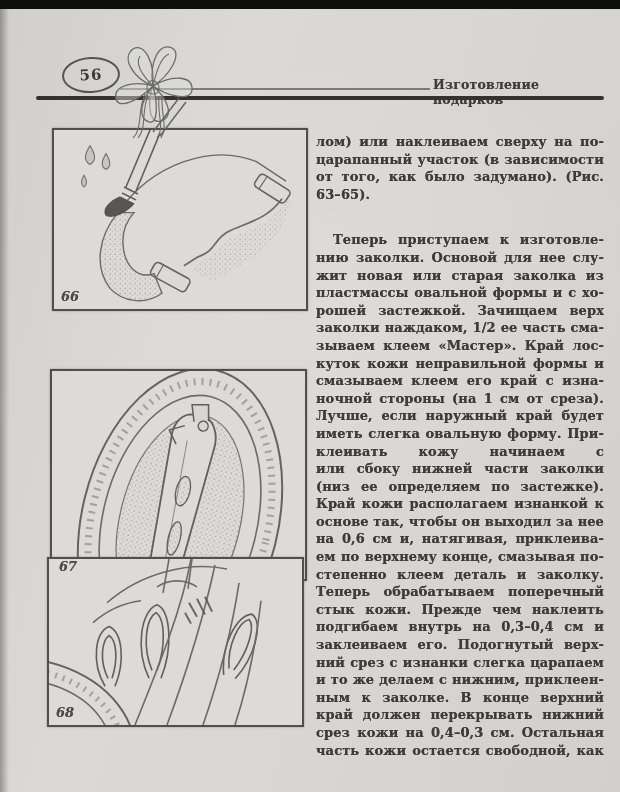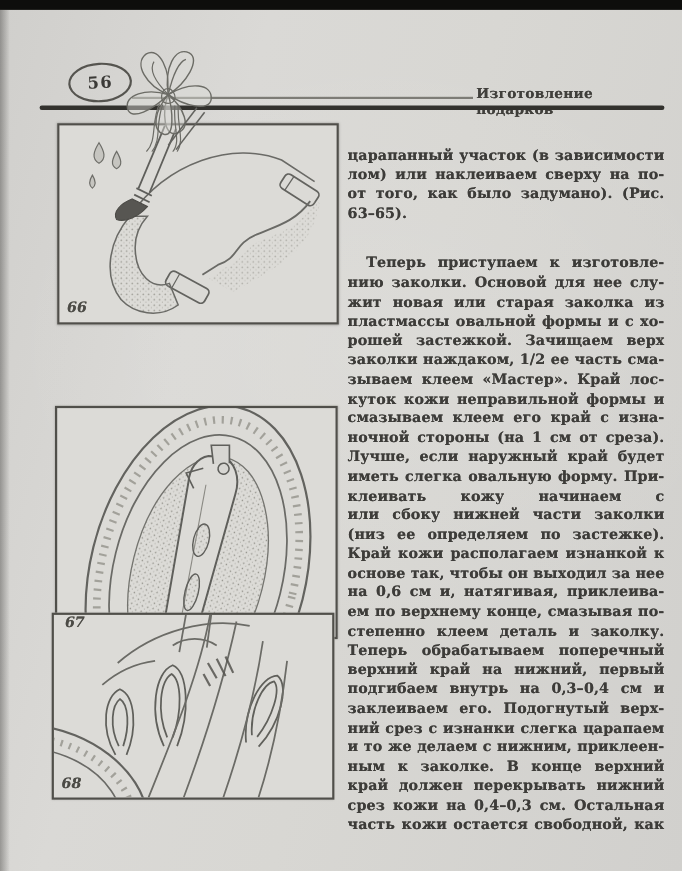--- a/index.html
+++ b/index.html
@@ -13,21 +13,21 @@
     background:linear-gradient(90deg,rgba(25,24,22,.34),rgba(25,24,22,0));}
   .oval56{position:absolute;left:62px;top:57px;width:54px;height:32px;border:2px solid #55544f;
     border-radius:50%;transform:rotate(-3deg);display:flex;align-items:center;justify-content:center;
     font-weight:700;font-size:15px;color:#3b3a37;letter-spacing:1px;}
   .thinrule{position:absolute;left:120px;top:88px;width:310px;height:2px;background:#7d7c76;}
   .headtitle{position:absolute;left:433px;top:77px;width:170px;font-weight:700;font-size:12.5px;
     color:#403f3b;letter-spacing:.2px;text-shadow:0 0 .6px rgba(64,63,59,.8);}
   .thickrule{position:absolute;left:36px;top:96px;width:568px;height:4px;background:#33322e;border-radius:2px;}
   .decor{position:absolute;left:95px;top:38px;z-index:3;}
   .fig{position:absolute;border:2.5px solid #504f4a;background:#dcdbd7;box-shadow:0 0 2px rgba(90,90,85,.5);}
-  .fig66{left:52px;top:112px;width:252px;height:179px;}
+  .fig66{left:52px;top:128px;width:252px;height:179px;}
   .fig67{left:50px;top:333px;width:253px;height:208px;margin-top:36px;}
   .fig68{left:47px;top:557px;width:253px;height:166px;}
   .figlabel{position:absolute;left:7px;bottom:5px;font-style:italic;font-weight:700;font-size:13px;
     color:#4c4b46;z-index:2;text-shadow:0 0 .5px rgba(76,75,70,.7);}
   .figart{position:absolute;left:0;top:0;}
   .textcol{position:absolute;left:316px;top:133px;width:288px;}
   .tline{height:17.6px;line-height:17.6px;font-weight:700;font-size:13px;color:#3d3c39;
     text-align:justify;text-align-last:justify;letter-spacing:.1px;white-space:normal;
     text-shadow:0 0 .5px rgba(61,60,57,.85);overflow:hidden;}
   .tline.noj{text-align-last:left;}
@@ -168,22 +168,22 @@
         <path d="M140,44 l8,14"></path>
         <path d="M148,40 l8,16"></path>
         <path d="M156,38 l7,15"></path>
         <path d="M136,54 l6,11"></path>
       </g>
     </svg>
     <span class="figlabel">68</span>
   </div>
 
   <div class="textcol">
+      <div class="tline">лом) или наклеиваем сверху на по-</div>
       <div class="tline">царапанный участок (в зависимости</div>
-      <div class="tline">лом) или наклеиваем сверху на по-</div>
       <div class="tline">от того, как было задумано). (Рис.</div>
       <div class="tline noj">63–65).</div>
       <div class="tline ind">Теперь приступаем к изготовле-</div>
       <div class="tline">нию заколки. Основой для нее слу-</div>
       <div class="tline">жит новая или старая заколка из</div>
       <div class="tline">пластмассы овальной формы и с хо-</div>
       <div class="tline">рошей застежкой. Зачищаем верх</div>
       <div class="tline">заколки наждаком, 1/2 ее часть сма-</div>
       <div class="tline">зываем клеем «Мастер». Край лос-</div>
       <div class="tline">куток кожи неправильной формы и</div>
@@ -193,21 +193,21 @@
       <div class="tline">иметь слегка овальную форму. При-</div>
       <div class="tline">клеивать кожу начинаем с середины</div>
       <div class="tline">или сбоку нижней части заколки</div>
       <div class="tline">(низ ее определяем по застежке).</div>
       <div class="tline">Край кожи располагаем изнанкой к</div>
       <div class="tline">основе так, чтобы он выходил за нее</div>
       <div class="tline">на 0,6 см и, натягивая, приклеива-</div>
       <div class="tline">ем по верхнему конце, смазывая по-</div>
       <div class="tline">степенно клеем деталь и заколку.</div>
       <div class="tline">Теперь обрабатываем поперечный</div>
-      <div class="tline">верхний край на нижний, первый</div>
+      <div class="tline">стык кожи. Прежде чем наклеить</div>
       <div class="tline">подгибаем внутрь на 0,3–0,4 см и</div>
       <div class="tline">заклеиваем его. Подогнутый верх-</div>
       <div class="tline">ний срез с изнанки слегка царапаем</div>
       <div class="tline">и то же делаем с нижним, приклеен-</div>
       <div class="tline">ным к заколке. В конце верхний</div>
       <div class="tline">край должен перекрывать нижний</div>
       <div class="tline">срез кожи на 0,4–0,3 см. Остальная</div>
       <div class="tline">часть кожи остается свободной, как</div>
     </div>
 

